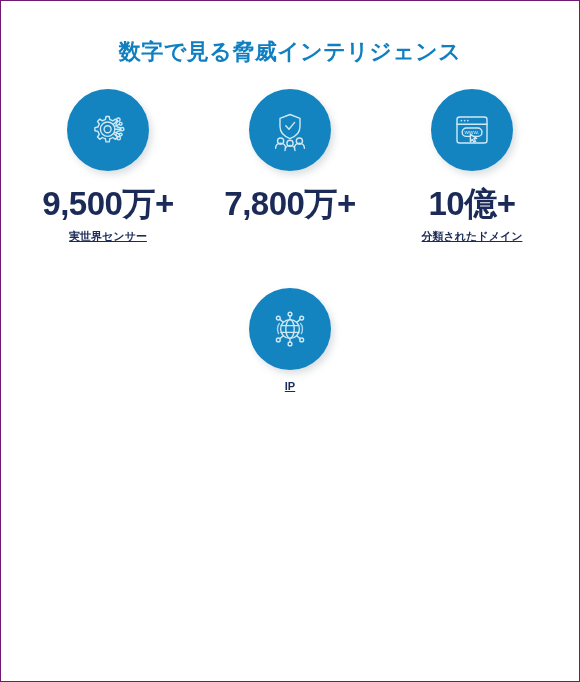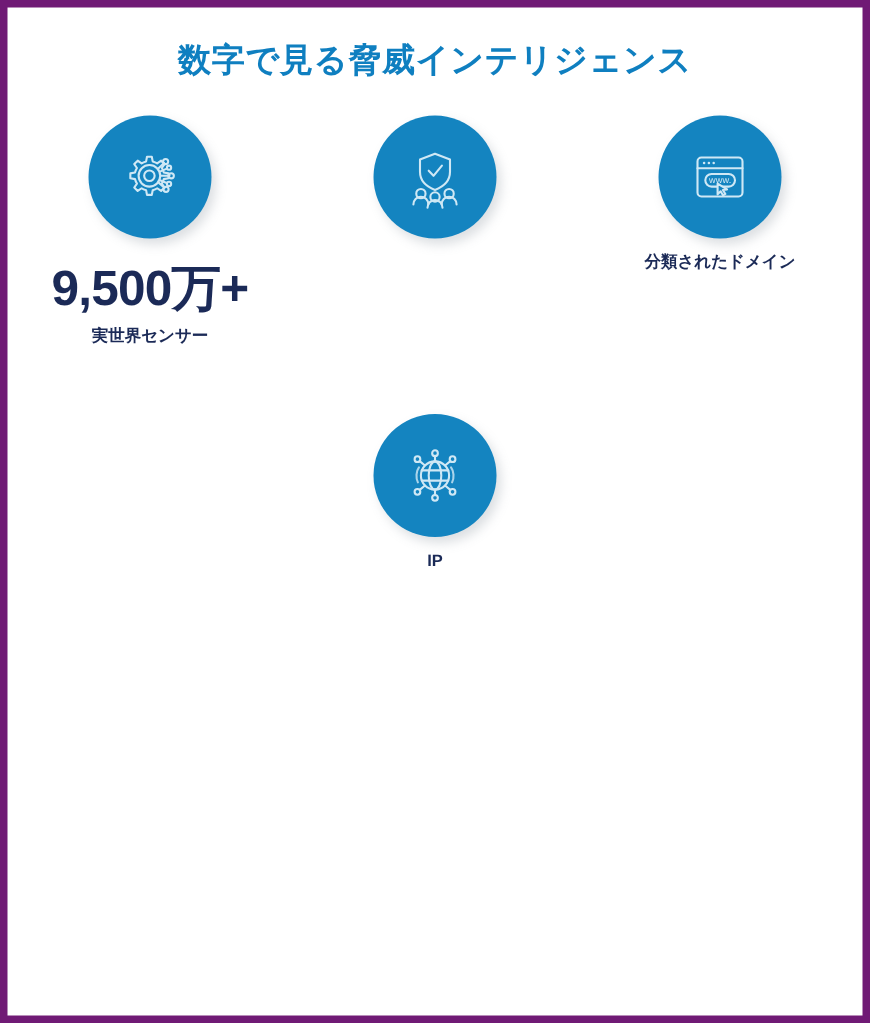--- a/index.html
+++ b/index.html
@@ -12,22 +12,22 @@
     height: 682px;
     overflow: hidden;
     font-family: "Liberation Sans", "DejaVu Sans", sans-serif;
   }
 
   .infographic {
     box-sizing: border-box;
     width: 580px;
     height: 682px;
     background: #ffffff;
-    border: 5px solid #701a75;
-    padding: 0;
+    border: 1px solid #701a75;
+    padding: 16px;
     position: relative;
   }
 
   .title {
     text-align: center;
     color: #0f7fc0;
     font-size: 22px;
     font-weight: bold;
     letter-spacing: 0.5px;
     margin: 0;
@@ -78,20 +78,21 @@
     letter-spacing: -0.5px;
   }
 
   .stat-label {
     color: #1b2a57;
     font-size: 11px;
     font-weight: bold;
     line-height: 1.35;
     margin-top: 9px;
     max-width: 180px;
+    text-decoration: underline;
   }
 
   .row-gap-1 { height: 44px; }
   .row-gap-2 { height: 44px; }
 </style>
 </head>
 <body>
 
 <div class="infographic">
 
@@ -137,35 +138,37 @@
                      C18.2 30.4 14 26.3 14 20.5 L14 12.4 Z"></path>
             <path d="M19.8 19.8 L23 23.2 L28.6 16.4"></path>
             <circle cx="14.6" cy="35.1" r="3.1"></circle>
             <path d="M9.6 42.3 C9.6 39.2 11.8 37.2 14.6 37.2 C17.4 37.2 19.6 39.2 19.6 42.3"></path>
             <circle cx="33.4" cy="35.1" r="3.1"></circle>
             <path d="M28.4 42.3 C28.4 39.2 30.6 37.2 33.4 37.2 C36.2 37.2 38.4 39.2 38.4 42.3"></path>
             <circle cx="24" cy="37.3" r="3.1"></circle>
             <path d="M19 44.5 C19 41.4 21.2 39.4 24 39.4 C26.8 39.4 29 41.4 29 44.5"></path>
           </svg>
         </div>
+        <div class="stat-value">7,800万+</div>
       </div>
 
       <div class="stat-cell">
         <div class="icon-circle">
           <svg width="48" height="48" viewBox="0 0 48 48" fill="none" stroke="#cfe8f5" stroke-width="1.4" stroke-linecap="round" stroke-linejoin="round">
             <rect x="9" y="11" width="30" height="26" rx="2.6"></rect>
             <path d="M9 18.2 L39 18.2"></path>
             <circle cx="13.4" cy="14.6" r="0.85" fill="#cfe8f5" stroke="none"></circle>
             <circle cx="16.6" cy="14.6" r="0.85" fill="#cfe8f5" stroke="none"></circle>
             <circle cx="19.8" cy="14.6" r="0.85" fill="#cfe8f5" stroke="none"></circle>
             <rect x="14.2" y="22" width="19.8" height="8.4" rx="4.2"></rect>
             <text x="24.1" y="27.9" font-family="'Liberation Sans', sans-serif" font-size="6.1" fill="#cfe8f5" stroke="none" text-anchor="middle" letter-spacing="0.1">www.</text>
             <path d="M22.4 28.4 L22.4 35.6 L24.4 33.5 L26 36.2 L27.6 35.3 L25.9 32.7 L28.7 32.3 Z" fill="#1484c0"></path>
           </svg>
         </div>
+        <div class="stat-value">10億+</div>
         <div class="stat-label">分類されたドメイン</div>
       </div>
 
     </div>
 
     <div class="row-gap-1"></div>
 
     <div class="stats-row">
 
 

